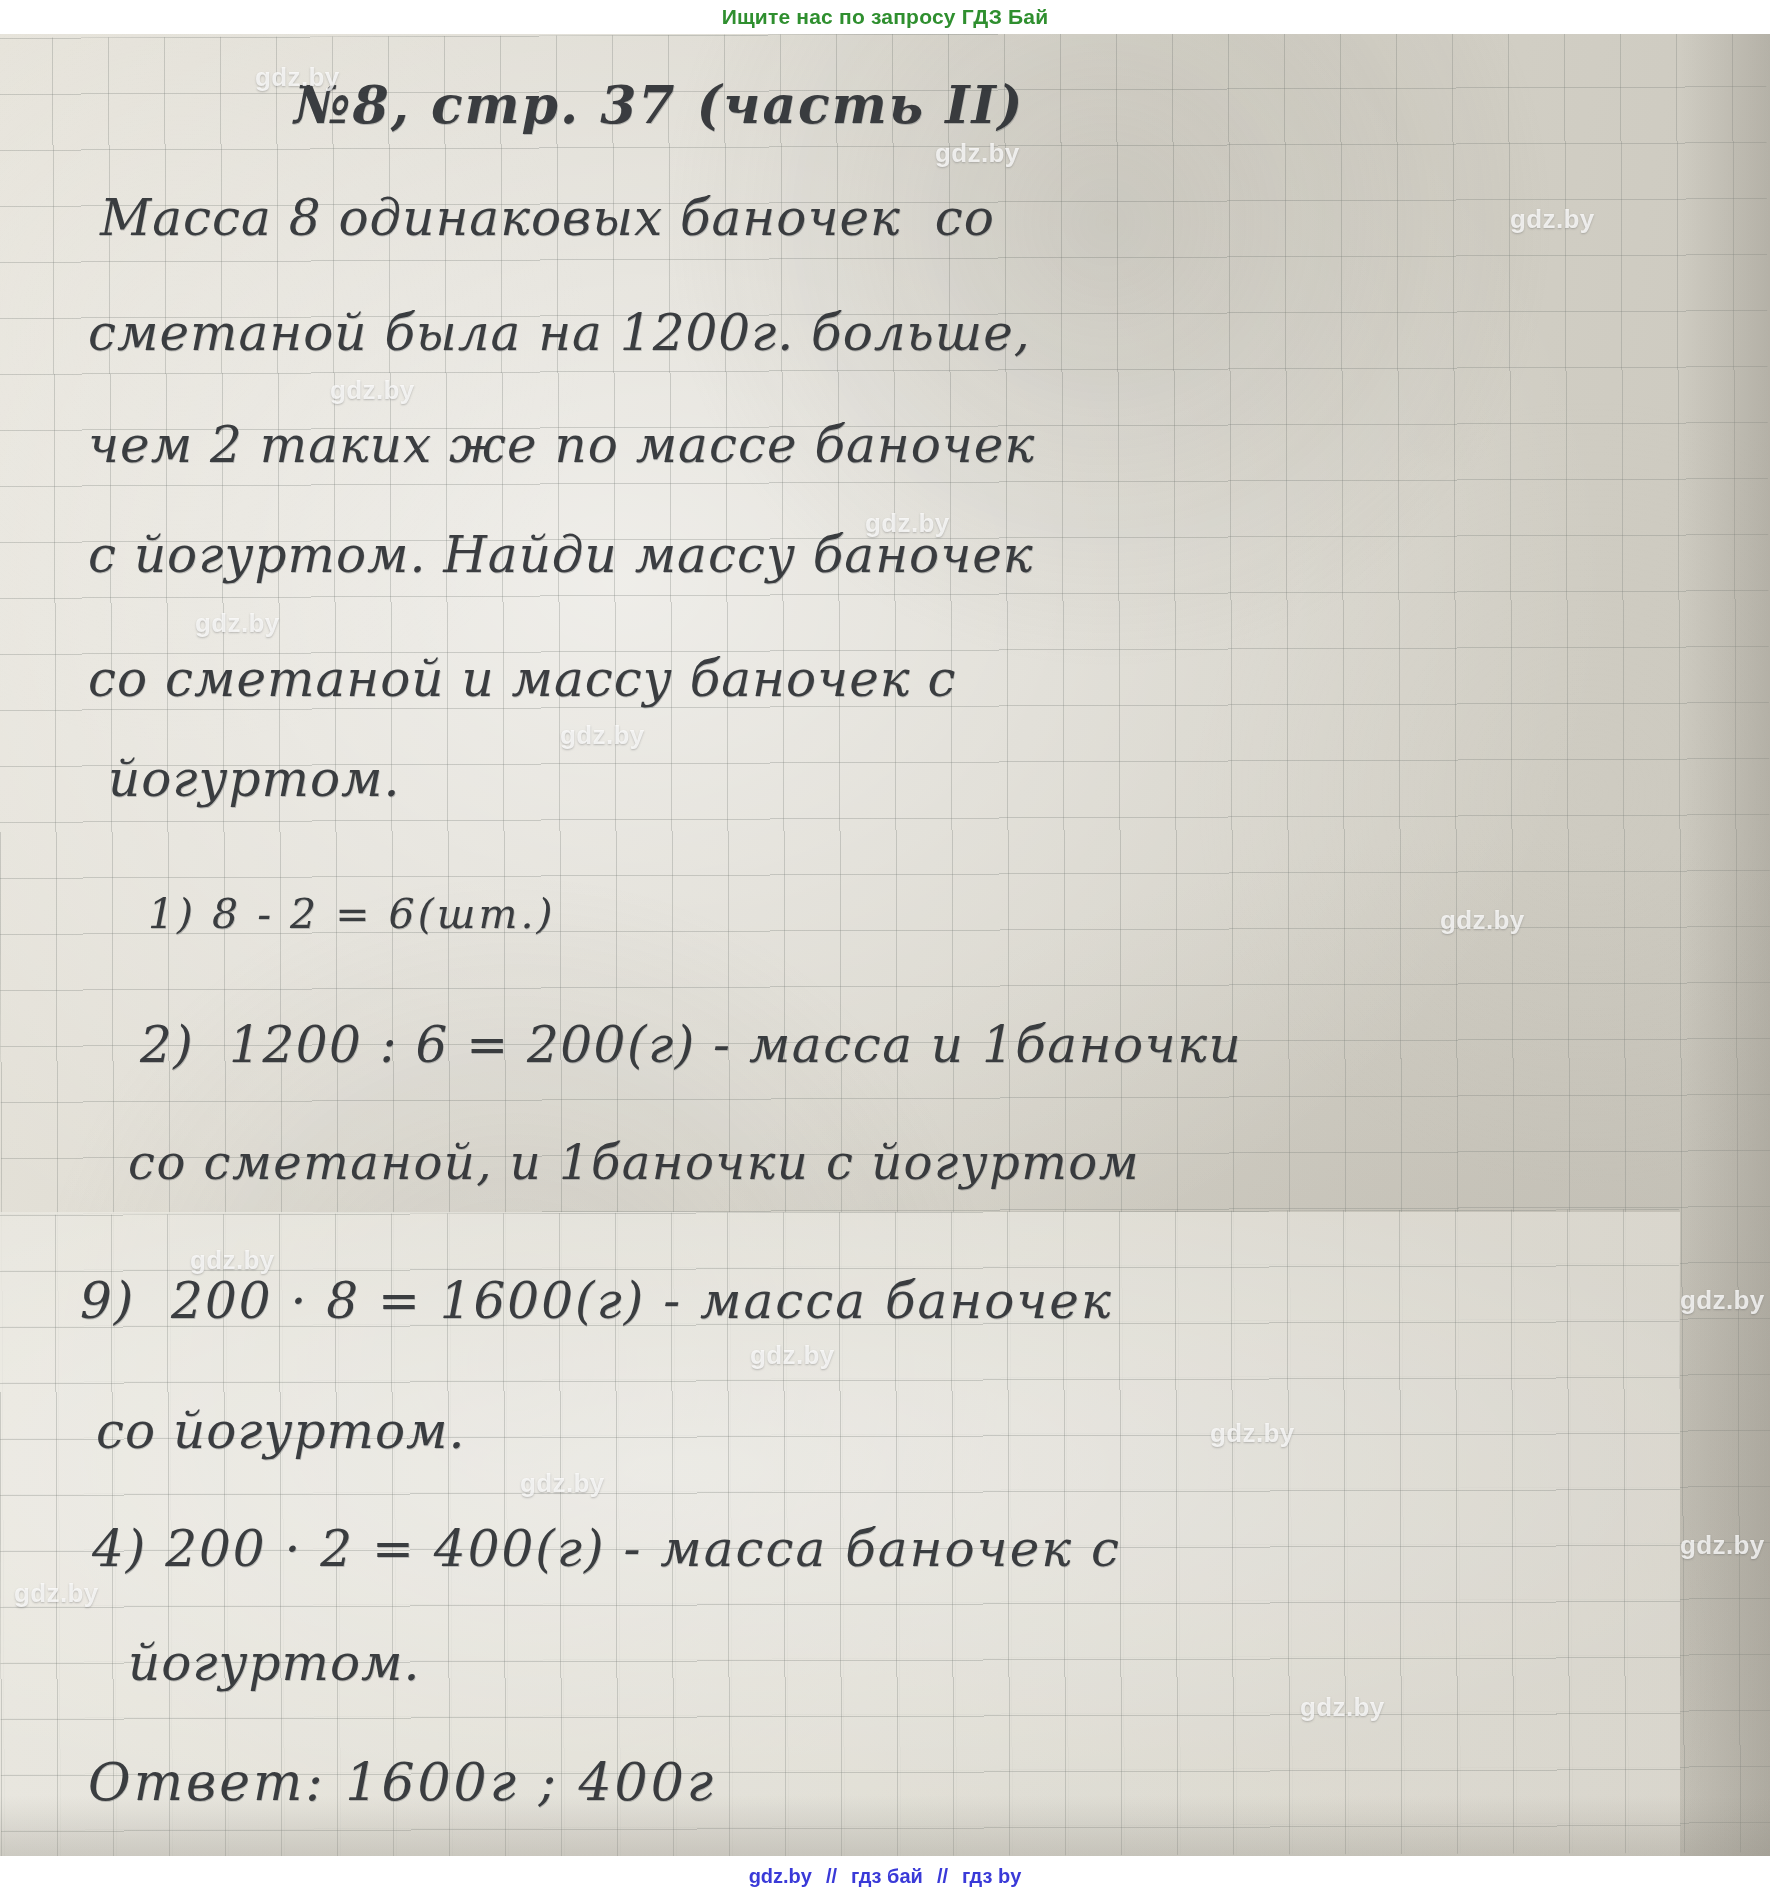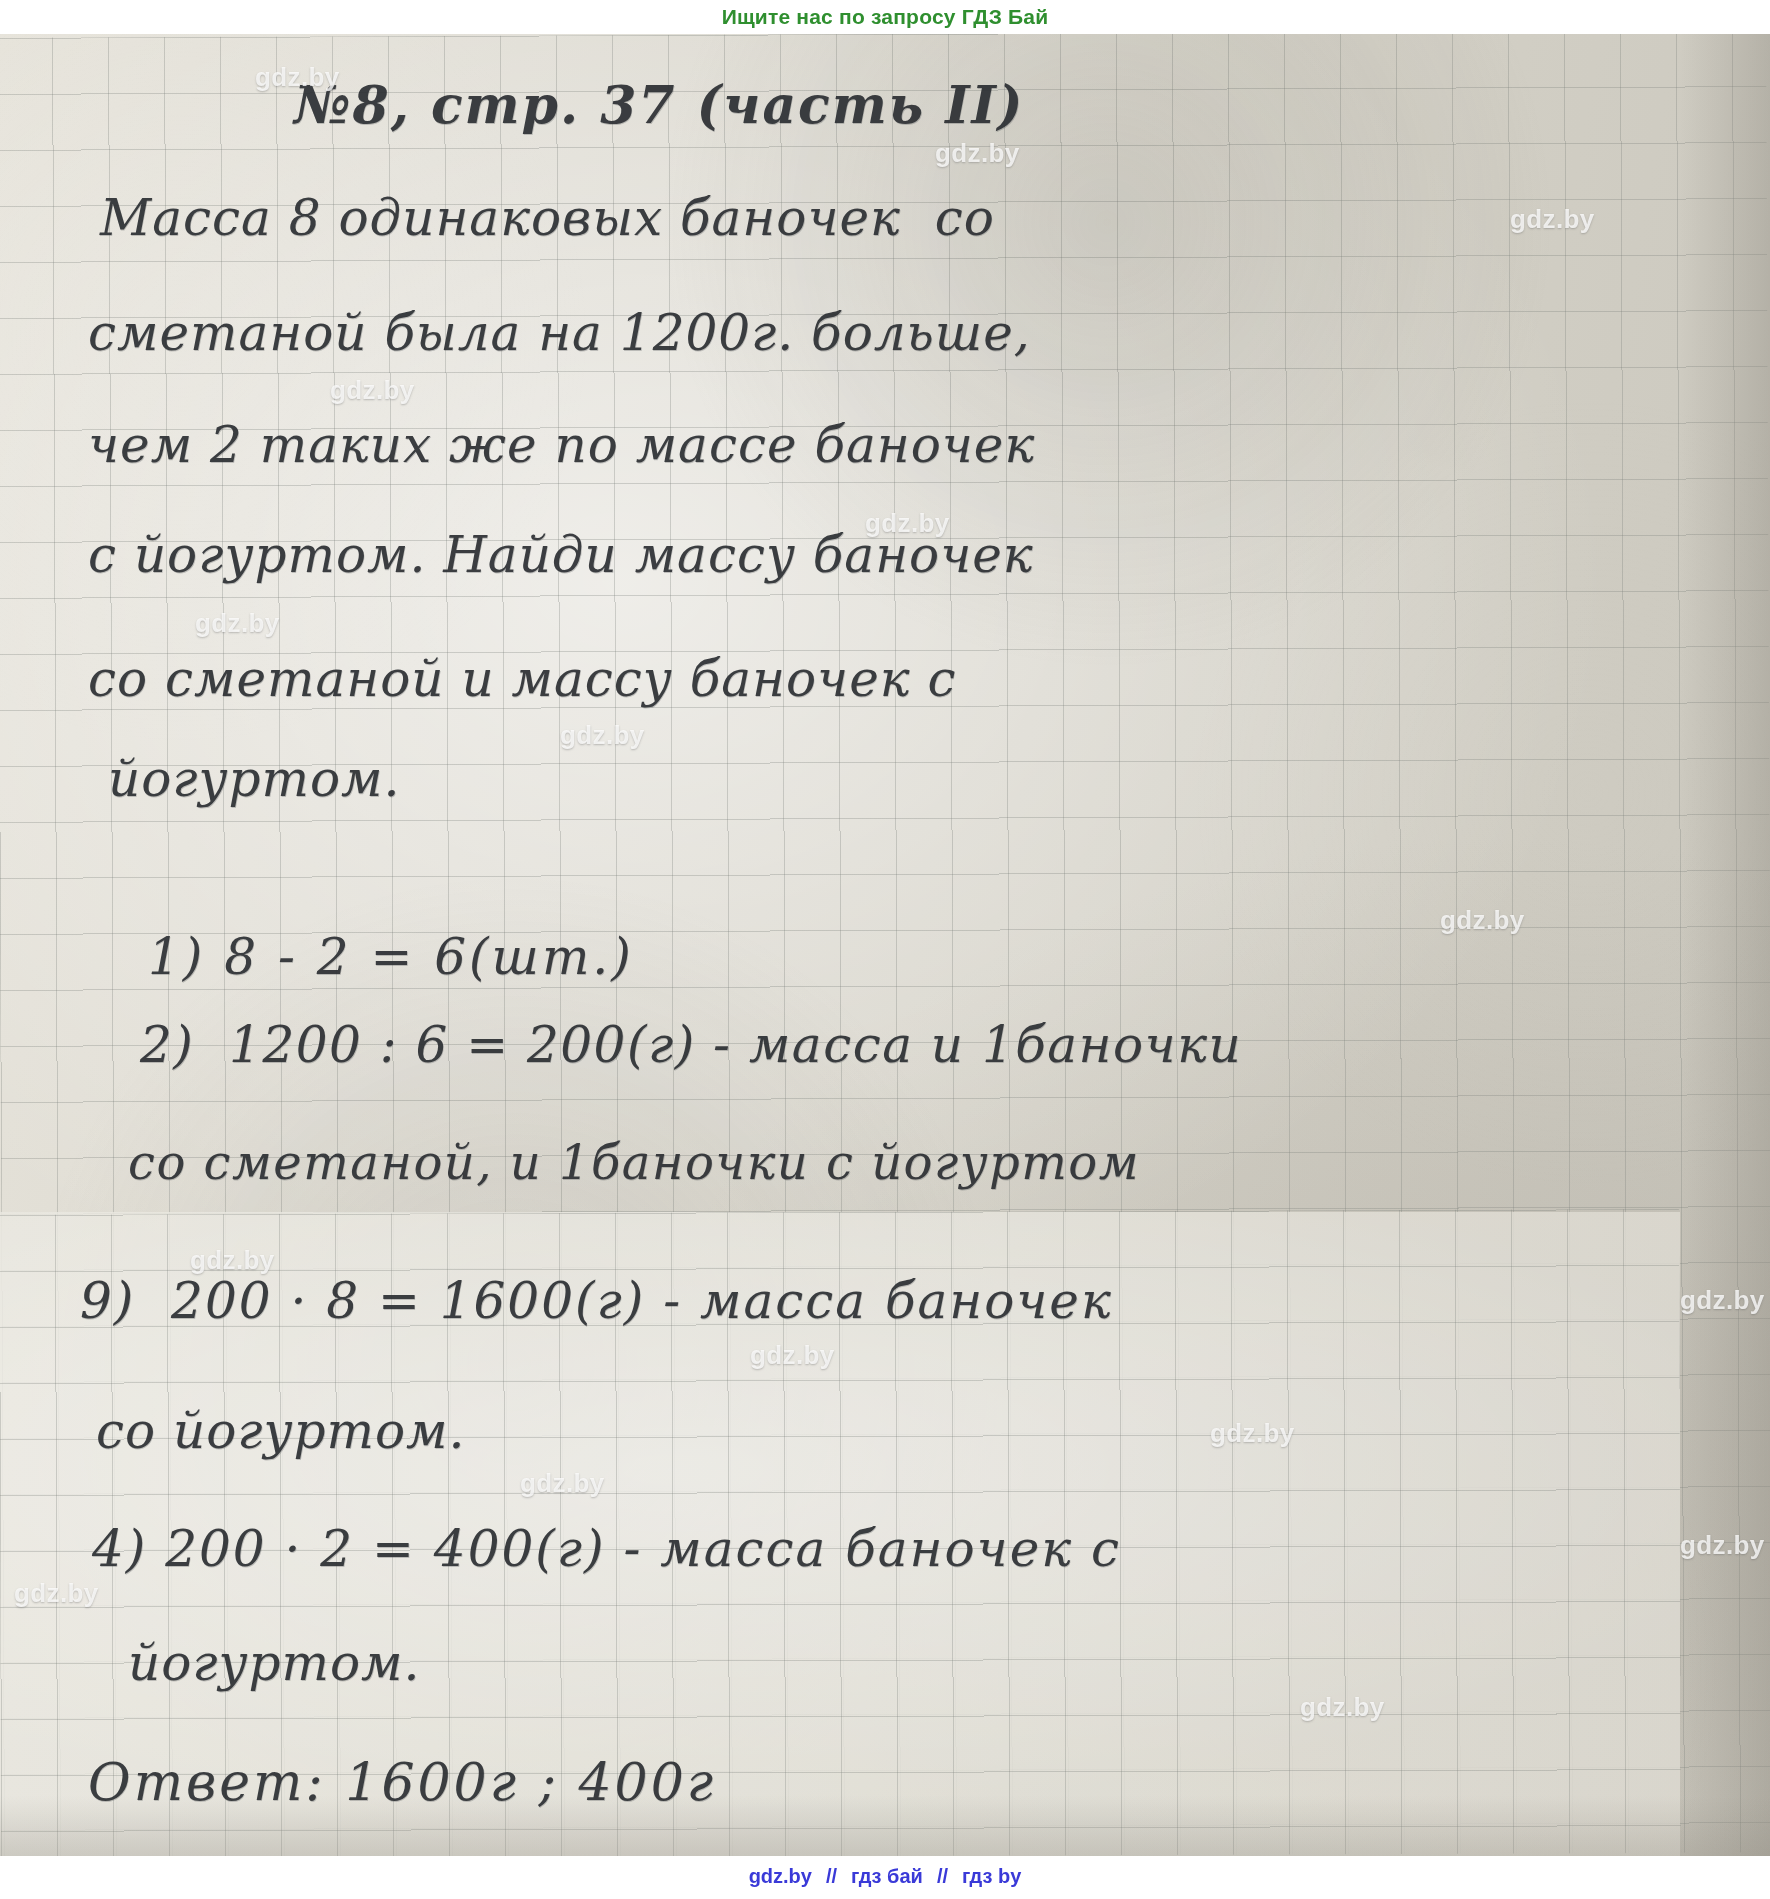--- a/index.html
+++ b/index.html
@@ -184,21 +184,21 @@
 
   <div class="hw title" style="left:250px; top:40px; font-size:52px;">№8, стр. 37 (часть II)</div>
 
   <div class="hw" style="left:100px; top:155px; font-size:50px;">Масса 8 одинаковых баночек  со</div>
   <div class="hw" style="left:88px; top:270px; font-size:50px;">сметаной была на 1200г. больше,</div>
   <div class="hw" style="left:88px; top:382px; font-size:50px;">чем 2 таких же по массе баночек</div>
   <div class="hw" style="left:88px; top:492px; font-size:50px;">с йогуртом. Найди массу баночек</div>
   <div class="hw" style="left:88px; top:604px; font-size:50px;margin-top:12px;">со сметаной и массу баночек с</div>
   <div class="hw" style="left:108px; top:716px; font-size:50px;">йогуртом.</div>
 
-  <div class="hw" style="left:148px; top:894px; font-size:50px; letter-spacing:3px;font-style:italic;">1) 8 - 2 = 6(шт.)</div>
+  <div class="hw" style="left:148px; top:856px; font-size:41px; letter-spacing:3px;font-style:italic;">1) 8 - 2 = 6(шт.)</div>
   <div class="hw" style="left:140px; top:982px; font-size:50px; letter-spacing:1.5px;">2)  1200 : 6 = 200(г) - масса и 1баночки</div>
   <div class="hw" style="left:128px; top:1100px; font-size:48px; letter-spacing:1.5px;">со сметаной, и 1баночки с йогуртом</div>
   <div class="hw" style="left:80px; top:1238px; font-size:50px; letter-spacing:2px;">9)  200 · 8 = 1600(г) - масса баночек</div>
   <div class="hw" style="left:96px; top:1368px; font-size:50px;">со йогуртом.</div>
   <div class="hw" style="left:92px; top:1486px; font-size:50px; letter-spacing:2px;text-align:right;">4) 200 · 2 = 400(г) - масса баночек с</div>
   <div class="hw" style="left:128px; top:1600px; font-size:50px;">йогуртом.</div>
 
   <div class="hw" style="left:88px; top:1718px; font-size:52px; letter-spacing:3px;">Ответ: 1600г ; 400г</div>
 
   <div class="wm" style="left:255px; top:28px;">gdz.by</div>

